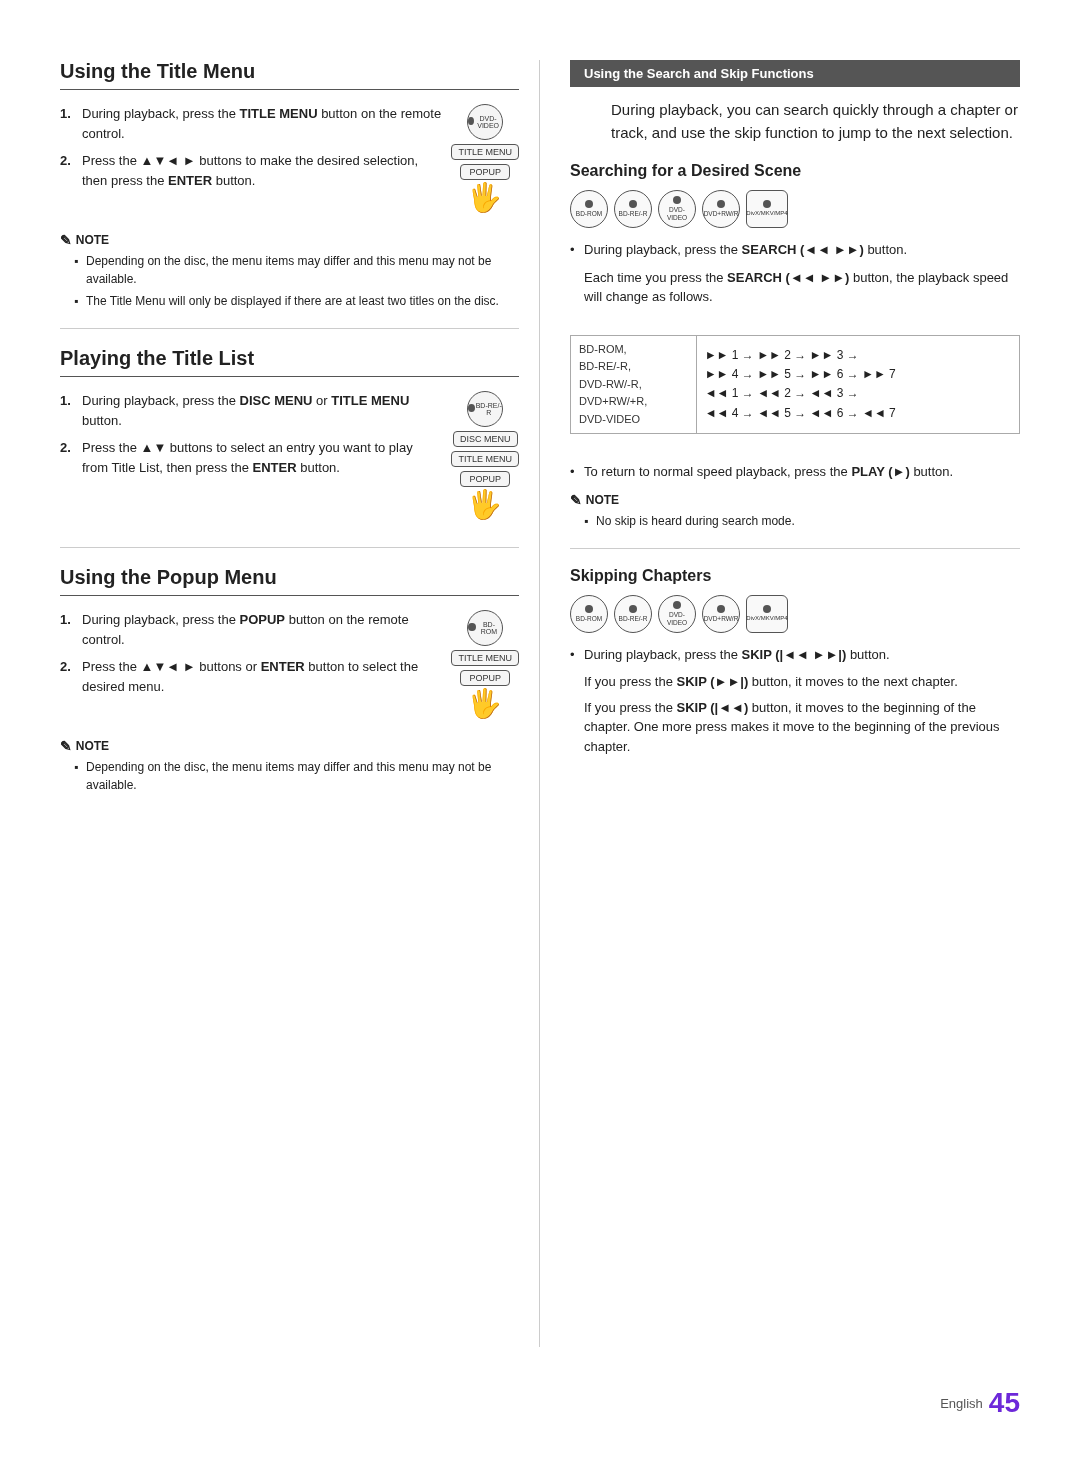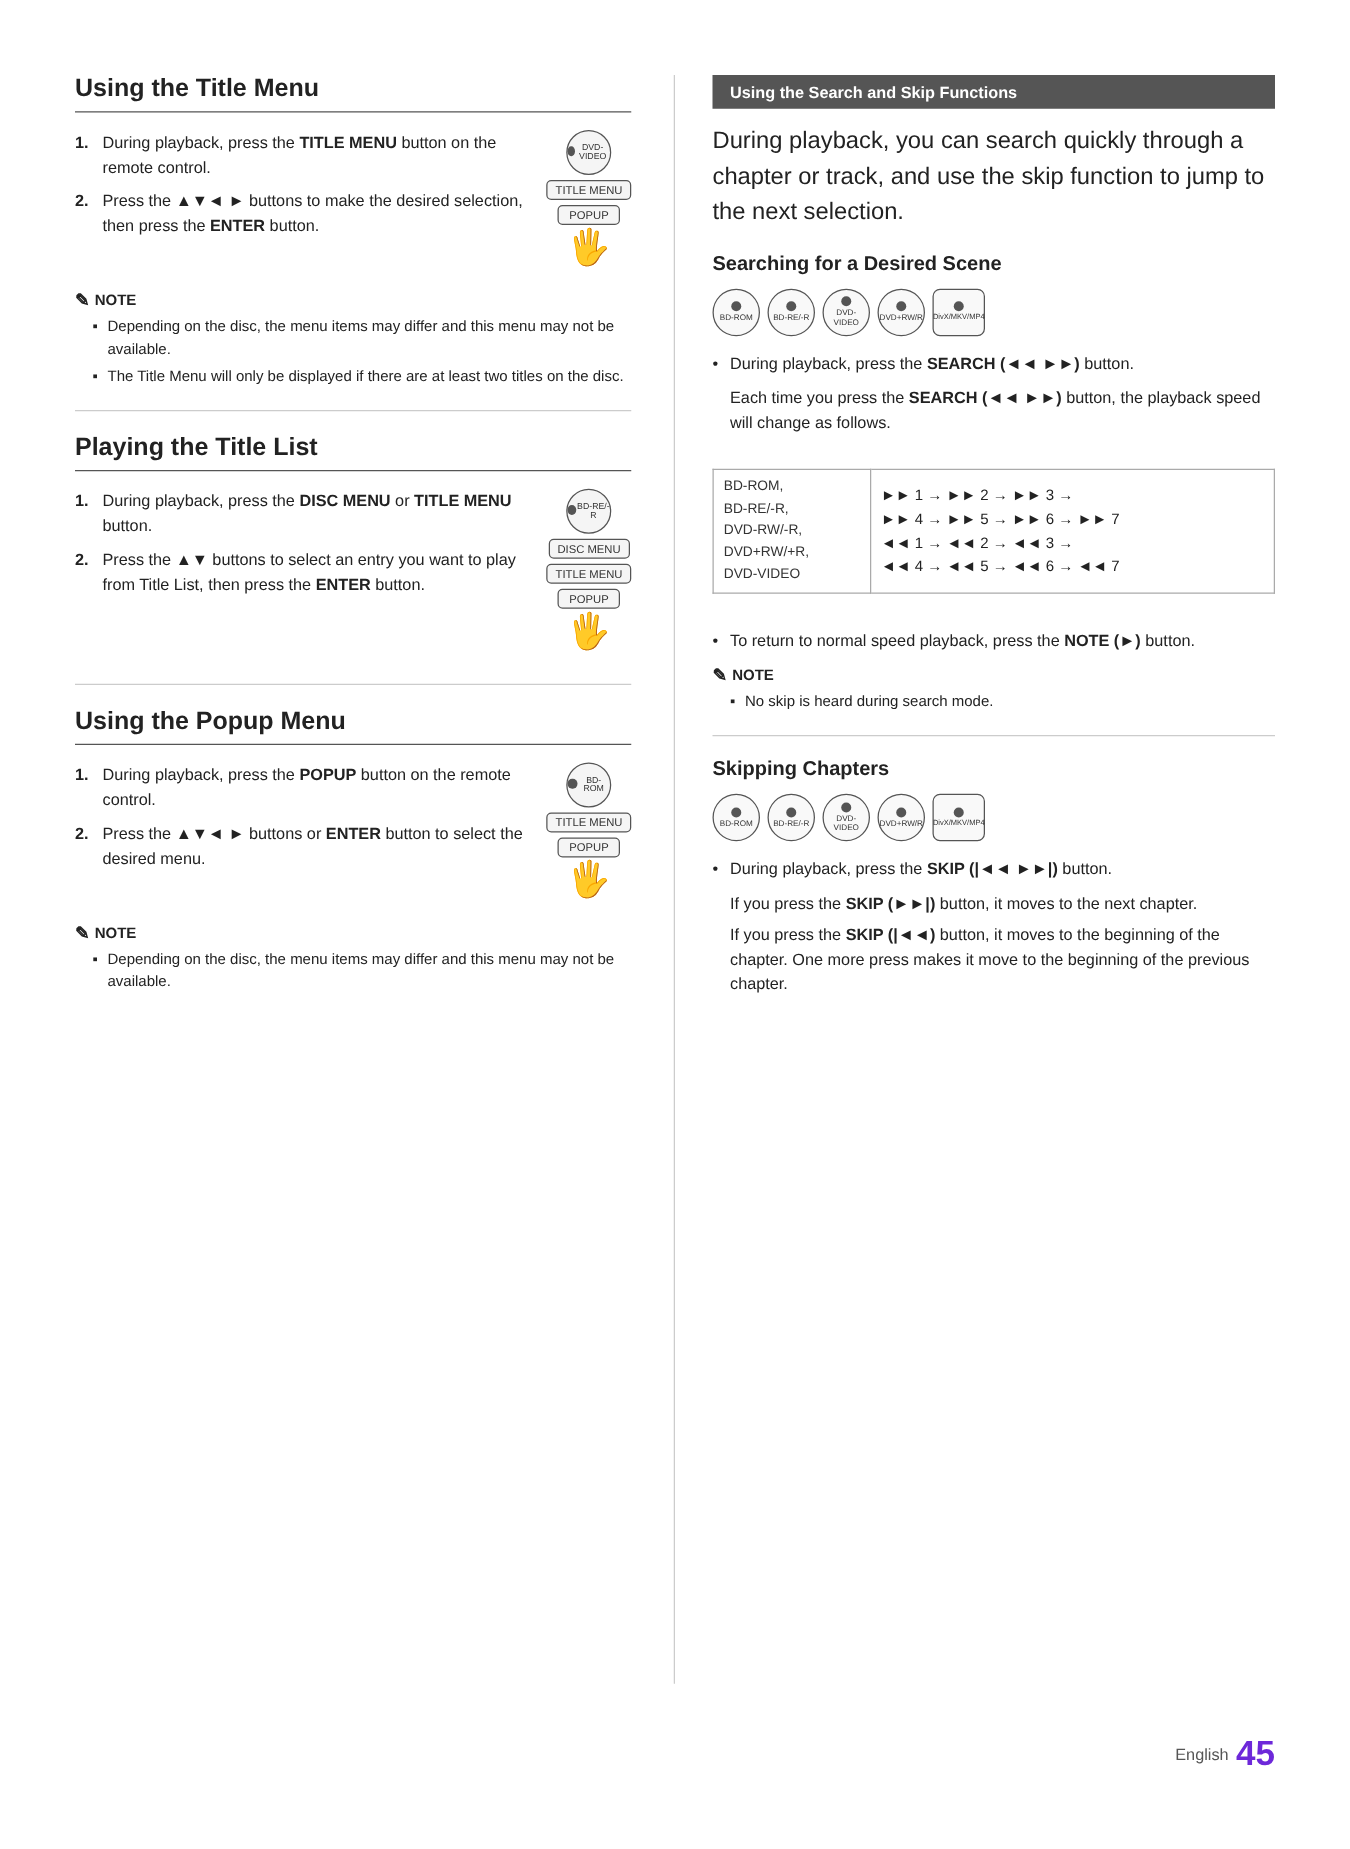--- a/index.html
+++ b/index.html
@@ -22,21 +22,21 @@
       flex-direction: column;
     }
     .main-content {
       display: flex;
       flex-direction: row;
       gap: 0;
       flex: 1;
     }
     .left-column {
       width: 50%;
-      padding-right: 34px;
+      padding-right: 20px;
       border-right: 1px solid #ccc;
     }
     .right-column {
       width: 50%;
       padding-left: 30px;
     }
     
     .side-tab {
       position: absolute;
       right: 0;
@@ -404,21 +404,21 @@
         </div>
       </div>
 
     </div>
 
     <div class="right-column">
 
       
       <div class="highlighted-box">Using the Search and Skip Functions</div>
 
-      <p style="font-size:19px; line-height:1.5; margin-bottom:16px;">During playback, you can search quickly through a chapter or track, and use the skip function to jump to the next selection.</p>
+      <p style="font-size:15px; line-height:1.5; margin-bottom:16px;margin-left:41px;">During playback, you can search quickly through a chapter or track, and use the skip function to jump to the next selection.</p>
 
       
       <div>
         <h2 class="sub-section-title">Searching for a Desired Scene</h2>
 
         <div class="disc-icons-row">
           <div class="disc-icon">
             <div class="disc-icon-inner"></div>
             <span style="font-size:6.5px;">BD-ROM</span>
           </div>
@@ -455,21 +455,21 @@
                 ►► 1 → ►► 2 → ►► 3 →<br>
                 ►► 4 → ►► 5 → ►► 6 → ►► 7<br>
                 ◄◄ 1 → ◄◄ 2 → ◄◄ 3 →<br>
                 ◄◄ 4 → ◄◄ 5 → ◄◄ 6 → ◄◄ 7
               </td>
             </tr>
           </tbody>
         </table>
 
         <div class="bullet-point" style="margin-top:10px;">
-          To return to normal speed playback, press the <strong>NOTE (►)</strong> button.
+          To return to normal speed playback, press the <strong>PLAY (►)</strong> button.
         </div>
 
         <div class="note-section">
           <div class="note-label">
             <span class="note-icon">✎</span>
             <span>NOTE</span>
           </div>
           <ul class="note-list">
             <li>No skip is heard during search mode.</li>
           </ul>

